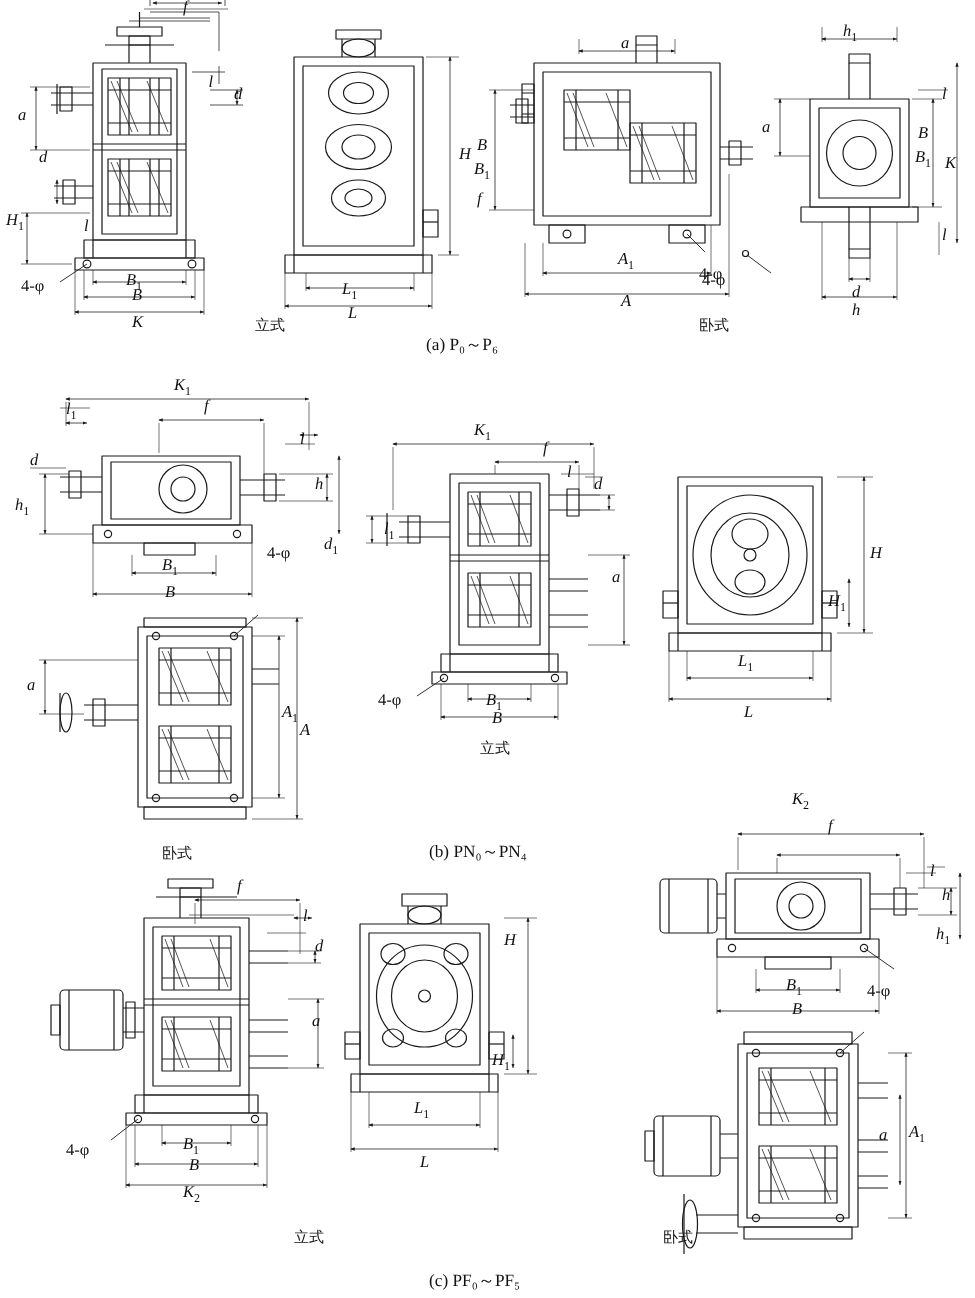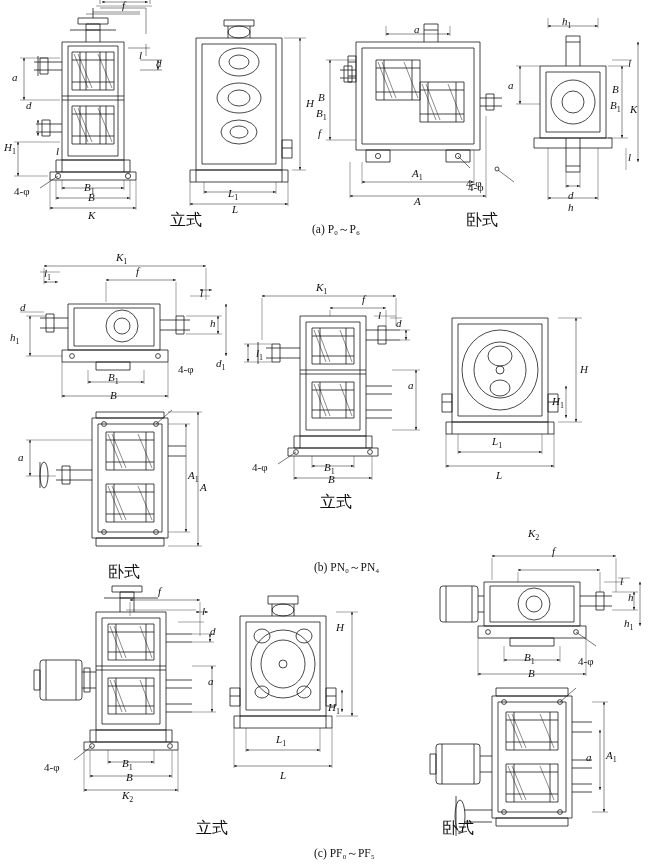--- a/index.html
+++ b/index.html
@@ -4,22 +4,22 @@
 <style>
   html,body{margin:0;padding:0;background:#fff;}
   body{width:650px;height:865px;position:relative;overflow:hidden;
        font-family:"Liberation Serif",serif;color:#111;}
   .page{position:absolute;inset:0;}
   svg{position:absolute;left:0;top:0;width:650px;height:865px;}
   .lbl{position:absolute;font-size:11px;font-family:"Liberation Serif",serif;
        white-space:nowrap;line-height:1;}
   .lbl i{font-style:italic;}
   .lbl sub{font-size:8px;}
-  .cap{position:absolute;font-size:11.5px;white-space:nowrap;margin-left:28px;}
-  .cn{position:absolute;font-size:16px;white-space:nowrap;
+  .cap{position:absolute;font-size:11.5px;white-space:nowrap;}
+  .cn{position:absolute;font-size:10px;white-space:nowrap;
       font-family:"DejaVu Sans",sans-serif;}
 </style>
 </head>
 <body>
 
 <div class="page">
 
 <svg viewBox="0 0 650 865">
   <defs>
     <marker id="ar" markerWidth="7" markerHeight="7" refX="6" refY="2.2" orient="auto">

